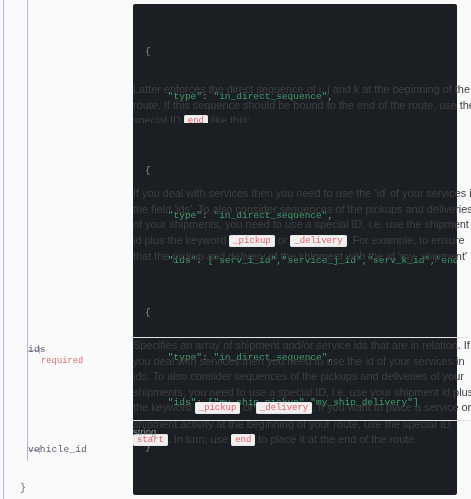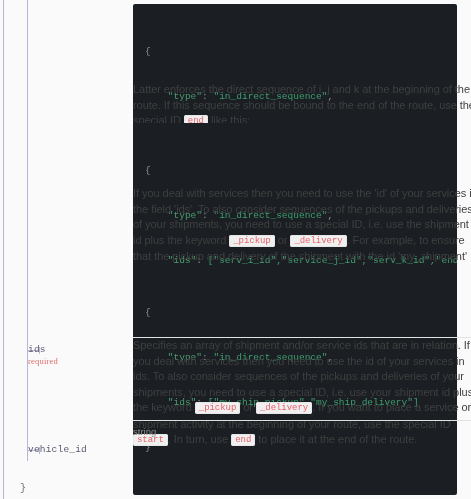--- a/index.html
+++ b/index.html
@@ -57,22 +57,22 @@
     position: absolute;
     left: 28px;
     font-family: "Liberation Mono", monospace;
     font-size: 9.5px;
     color: #5a5a6e;
     letter-spacing: 0.2px;
     white-space: nowrap;
   }
   .schema-required {
     position: absolute;
-    left: 28px;
-    font-family: Liberation Serif, serif;
+    left: 41px;
+    font-family: Liberation Mono, monospace;
     font-size: 8.5px;
     color: #e06c6c;
     letter-spacing: 0.2px;
     white-space: nowrap;
   }
 
   
   .content {
     position: absolute;
     left: 133px;

